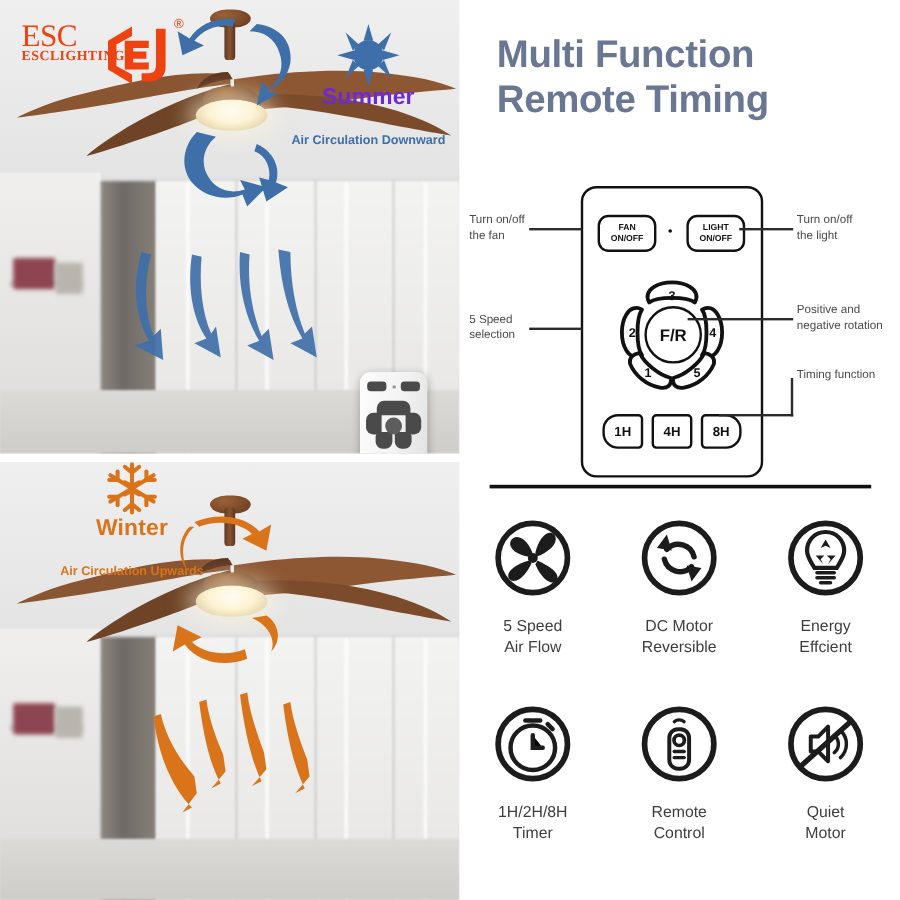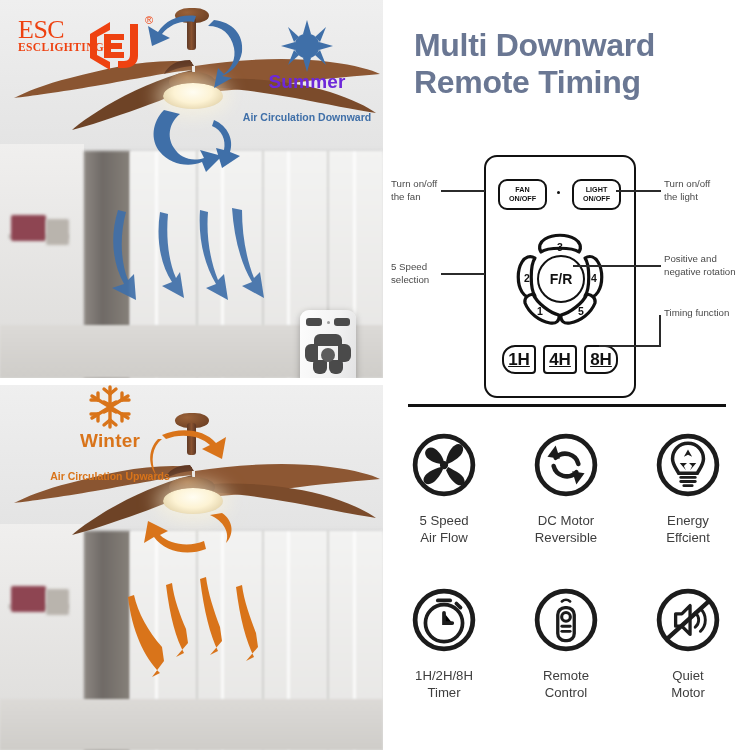--- a/index.html
+++ b/index.html
@@ -78,21 +78,21 @@
   
   .remote-area{position:absolute;left:0;top:143px;width:363px;height:262px;}
   .remote-body{position:absolute;left:101px;top:12px;width:148px;height:239px;
      border:2.6px solid #111;border-radius:13px;background:#fff;}
   .rbtn{position:absolute;border:2.6px solid #111;background:#fff;
      display:flex;align-items:center;justify-content:center;text-align:center;
      font-weight:bold;color:#111;}
   .fanlight{width:45px;height:27px;border-radius:9px;font-size:7.2px;line-height:1.12;}
   .led{position:absolute;width:3px;height:3px;border-radius:50%;background:#111;}
   .fr{width:44px;height:44px;border-radius:50%;font-size:14px;}
-  .timer-btn{width:30px;height:25px;font-size:17px;text-decoration:underline;}
+  .timer-btn{width:30px;height:25px;font-size:11px;}
   .tb-left{border-radius:13px 4px 4px 13px;}
   .tb-mid{border-radius:4px;text-align:center;}
   .tb-right{border-radius:4px 13px 13px 4px;}
 
   .petal{position:absolute;width:100px;height:100px;left:24px;top:0;}
   .petal svg{display:block;}
   .petal-num{position:absolute;font-size:10.5px;font-weight:bold;color:#111;}
 
   
   .callout{position:absolute;font-size:9.7px;color:#4a4a4a;line-height:1.33;}
@@ -278,21 +278,21 @@
         </svg>
         <div class="season-name" style="color:#d9741a;">Winter</div>
         <div class="season-sub" style="color:#d9741a;">Air Circulation Upwards</div>
       </div>
     </div>
   </div>
 
   <div class="right-col">
 
     <div class="title">
-      <div>Multi Downward</div>
+      <div>Multi Function</div>
       <div>Remote Timing</div>
     </div>
 
     <div class="remote-area">
 
       <div class="remote-body">
 
         <div class="rbtn fanlight" style="left:12px;top:22px;">
           <div>
             <div>FAN</div>

